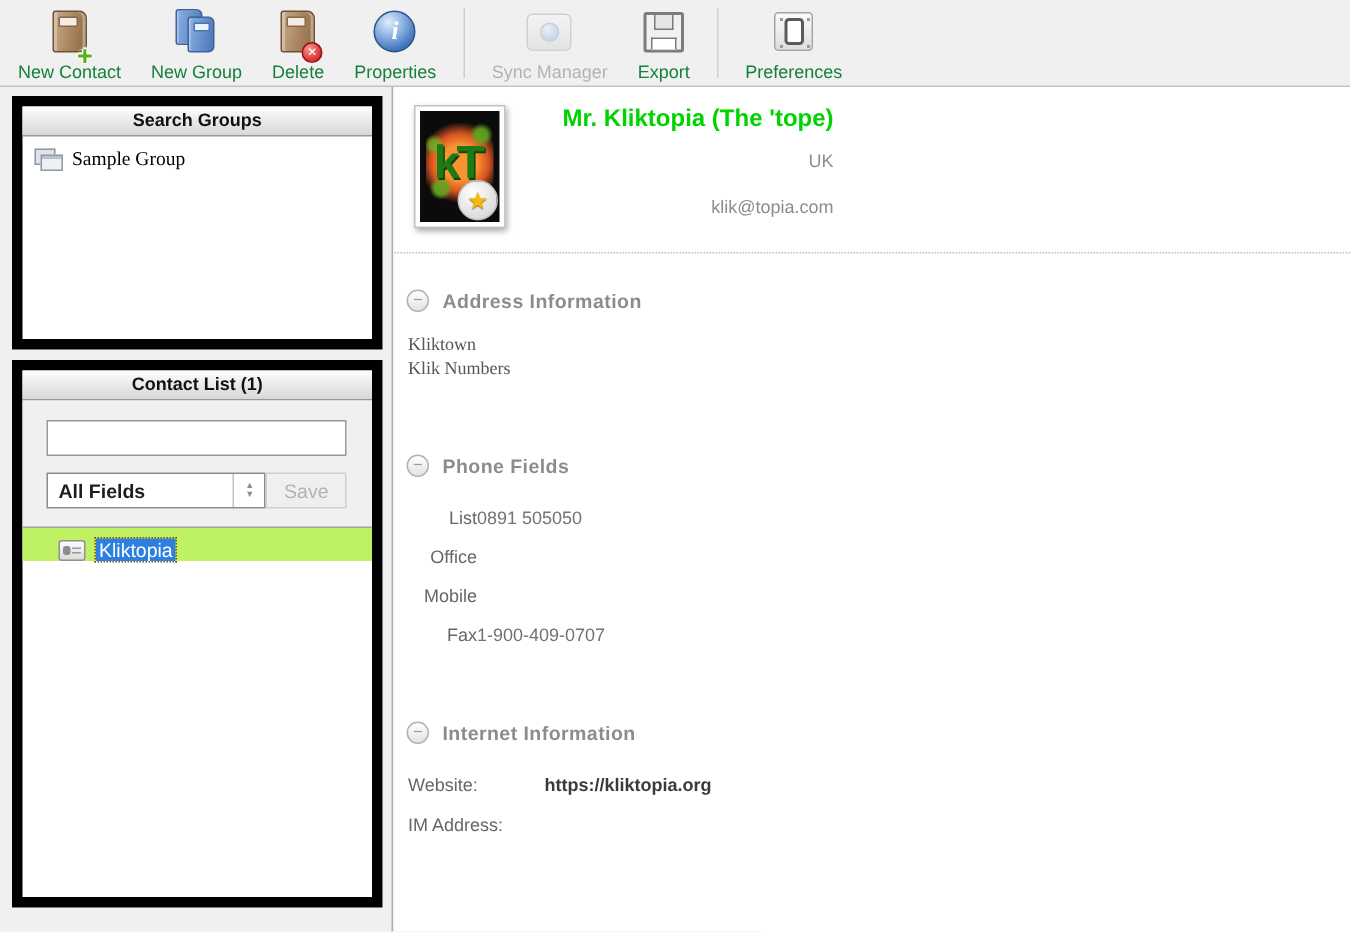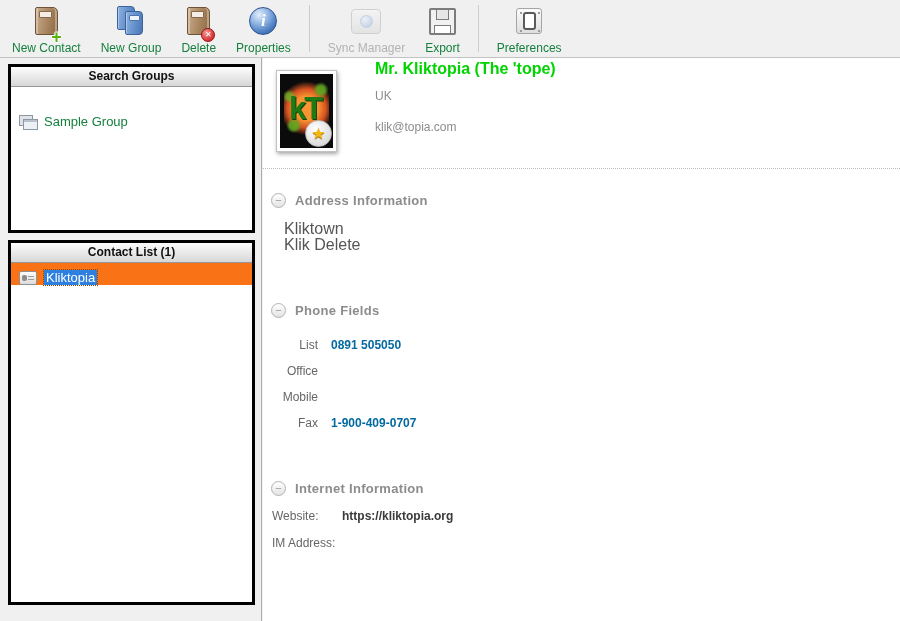--- a/index.html
+++ b/index.html
@@ -62,47 +62,47 @@
     display:flex; align-items:center; justify-content:center; }
   .icon-prefs::before { content:""; width:9px; height:14px; border:2px solid #5a5a5a;
     border-radius:3px; background:#fff; }
   .icon-prefs .dots { position:absolute; top:3px; left:3px; width:2px; height:2px; background:#9a9a9a;
     box-shadow:18px 0 #9a9a9a, 0 18px #9a9a9a, 18px 18px #9a9a9a; }
   .tb-item.disabled .icon-sync { opacity:.75; }
 
   
   .sidebar { position:absolute; top:58px; left:0; width:262px; bottom:0;
     background:#f0f0f0; border-right:1px solid #adadad; }
-  .panel { position:absolute; left:8px; width:247px; border:3px solid #000000; background:#fff; }
+  .panel { position:absolute; left:8px; width:247px; border:7px solid #000000; background:#fff; }
   .groups-panel { top:6px; height:169px; }
   .contacts-panel { top:182px; bottom:16px; }
   .panel-header { height:20px; line-height:19px; text-align:center; font-size:12px; font-weight:bold;
     color:#111; background:linear-gradient(#fdfdfd,#ececec 45%,#d7d7d7);
     border-bottom:1px solid #979797; }
-  .group-item { display:flex; align-items:center; gap:7px; padding:27px 6px 0 8px;
-    font-size:13px; color:#15803d; cursor:pointer; }
+  .group-item { display:flex; align-items:center; gap:7px; padding:7px 6px 0 8px;
+    font-size:13px; color:#000000; cursor:pointer;font-family:Liberation Serif, serif; }
   .icon-group16 { width:18px; height:14px; position:relative; flex:0 0 auto; }
   .icon-group16::before { content:""; position:absolute; left:0; top:0; width:12px; height:9px;
     background:#dfe3e8; border:1px solid #8d98a5; }
   .icon-group16::after { content:""; position:absolute; left:4px; top:4px; width:13px; height:9px;
     background:#eef1f4; border:1px solid #8d98a5; box-shadow:inset 0 2px 0 #b9c2cc; }
 
   .panel-controls { background:#f0f0f0; padding:13px 17px 12px 16px; border-bottom:1px solid #a3a3a3; }
   .search-input { width:100%; height:24px; border:1px solid #979797; background:#fff;
     font-size:13px; padding:2px 5px; font-family:inherit; outline:none; }
   .controls-row { display:flex; align-items:center; justify-content:space-between; margin-top:11px; }
   .select-box { width:148px; height:24px; border:1px solid #8a8a8a; background:#fff;
     display:flex; align-items:center; font-size:13px; font-weight:bold; color:#1e1e1e;
     padding-left:7px; cursor:pointer; }
   .spinner { margin-left:auto; width:21px; align-self:stretch; border-left:1px solid #c2c2c2;
     display:flex; flex-direction:column; align-items:center; justify-content:center;
     color:#8e8e8e; font-size:6px; line-height:6px; }
   .save-btn { width:54px; height:24px; border:1px solid #cfcfcf; background:#efefef;
     color:#b2b2b2; font-size:13px; font-family:inherit; border-radius:1px; }
-  .contact-list { background:#f97316; }
+  .contact-list { background:#bef264;padding-left:16px; }
   .contact-item { display:flex; align-items:center; gap:7px; padding:7px 4px 0 8px;
     font-size:13px; cursor:pointer; }
   .icon-vcard { width:18px; height:14px; background:linear-gradient(#fcfcfc,#dcdcdc);
     border:1px solid #919191; border-radius:2px; position:relative; flex:0 0 auto; }
   .icon-vcard::before { content:""; position:absolute; left:2px; top:3px; width:5px; height:6px;
     background:#8c8c8c; border-radius:2px; }
   .icon-vcard::after { content:""; position:absolute; right:2px; top:4px; width:6px; height:1px;
     background:#9a9a9a; box-shadow:0 3px 0 #9a9a9a; }
   .ci-label.selected { background:var(--selection-blue,#2e80e0); color:#fff;
     outline:1px dotted #8a4a00; padding:0 2px; }
@@ -119,40 +119,40 @@
     radial-gradient(circle at 12% 28%, rgba(110,180,40,.8) 0 5%, rgba(110,180,40,0) 11%),
     radial-gradient(circle at 88% 78%, rgba(110,180,40,.8) 0 5%, rgba(110,180,40,0) 11%),
     radial-gradient(circle at 50% 46%, rgba(255,150,50,.98) 0 28%, rgba(235,90,35,.9) 46%, rgba(205,65,25,0) 64%); }
   .monogram { position:absolute; left:50%; top:50%; transform:translate(-54%,-56%);
     font-size:31px; font-weight:bold; color:#1f7a16; letter-spacing:-2px;
     text-shadow:1px 1px 0 #0c4708; }
   .star-badge { position:absolute; right:1px; bottom:1px; width:27px; height:27px; border-radius:50%;
     background:radial-gradient(circle at 38% 32%,#ffffff,#dadada 75%,#c8c8c8);
     border:1px solid #bdbdbd; display:flex; align-items:center; justify-content:center;
     font-size:16px; color:#f6b80e; text-shadow:0 1px 1px #8a6200; }
-  .head-text { position:absolute; left:112px; top:2px; }
+  .head-text { position:absolute; left:112px; top:13px;text-align:right; }
   .contact-name { font-size:16px; font-weight:bold; color:var(--name-green,#00d400); }
   .contact-country { font-size:12px; color:#8c8c8c; margin-top:11px; }
   .contact-email { font-size:12px; color:#8c8c8c; margin-top:17px; }
   .dotted-sep { border-top:1px dotted #bdbdbd; height:0; }
 
   .section-header { display:flex; align-items:center; gap:9px; margin-left:8px; }
   .sh-addr { margin-top:24px; } .sh-phone { margin-top:50px; } .sh-net { margin-top:45px; }
   .collapse-icon { width:15px; height:15px; border-radius:50%; border:1px solid #b2b2b2;
     background:linear-gradient(#ffffff,#e3e3e3); color:#9a9a9a; font-size:11px; line-height:13px;
     text-align:center; flex:0 0 auto; cursor:pointer; }
   .section-title { font-size:13px; font-weight:bold; color:#8c8c8c; letter-spacing:.3px; }
 
-  .addr-lines { margin:13px 0 0 21px; font-size:16px; color:#555; line-height:16px; }
+  .addr-lines { margin:13px 0 0 9px; font-size:12px; color:#555; line-height:16px;font-family:Liberation Serif, serif; }
   .phone-rows { margin-top:14px; }
   .phone-row { display:flex; height:26px; align-items:center; font-size:12px; }
   .phone-label { width:55px; text-align:right; color:#666; }
-  .phone-value { margin-left:13px; color:#0369a1; font-weight:bold; }
+  .phone-value { color:#737373; font-weight:normal; }
   .net-rows { margin-top:13px; }
-  .net-row { display:flex; height:27px; font-size:12px; }
+  .net-row { display:flex; height:27px; align-items:center; font-size:12px;gap:21px; }
   .net-label { margin-left:9px; width:70px; color:#666; }
   .net-value { color:#3a3a3a; font-weight:bold; }
 </style>
 </head>
 <body>
 
 <div class="app">
 
   <div class="toolbar">
     <div class="tb-item">
@@ -216,20 +216,30 @@
       <div class="panel-body">
         <div class="group-item">
           <span class="icon-group16"></span>
           <span>Sample Group</span>
         </div>
       </div>
     </div>
 
     <div class="panel contacts-panel">
       <div class="panel-header">Contact List (1)</div>
+      <div class="panel-controls">
+        <input class="search-input" type="text" value="" style="">
+        <div class="controls-row">
+          <div class="select-box">
+            <span>All Fields</span>
+            <span class="spinner">▲<br>▼</span>
+          </div>
+          <button class="save-btn" disabled="">Save</button>
+        </div>
+      </div>
       <div class="contact-list">
         <div class="contact-item">
           <span class="icon-vcard"></span>
           <span class="ci-label selected">Kliktopia</span>
         </div>
       </div>
     </div>
   </div>
 
   <div class="main">
@@ -247,21 +257,21 @@
       </div>
     </div>
     <div class="dotted-sep"></div>
 
     <div class="section-header sh-addr">
       <span class="collapse-icon">−</span>
       <span class="section-title">Address Information</span>
     </div>
     <div class="addr-lines">
       <div>Kliktown</div>
-      <div>Klik Delete</div>
+      <div>Klik Numbers</div>
     </div>
 
     <div class="section-header sh-phone">
       <span class="collapse-icon">−</span>
       <span class="section-title">Phone Fields</span>
     </div>
     <div class="phone-rows">
       <div class="phone-row">
         <span class="phone-label">List</span>
         <span class="phone-value">0891 505050</span>

